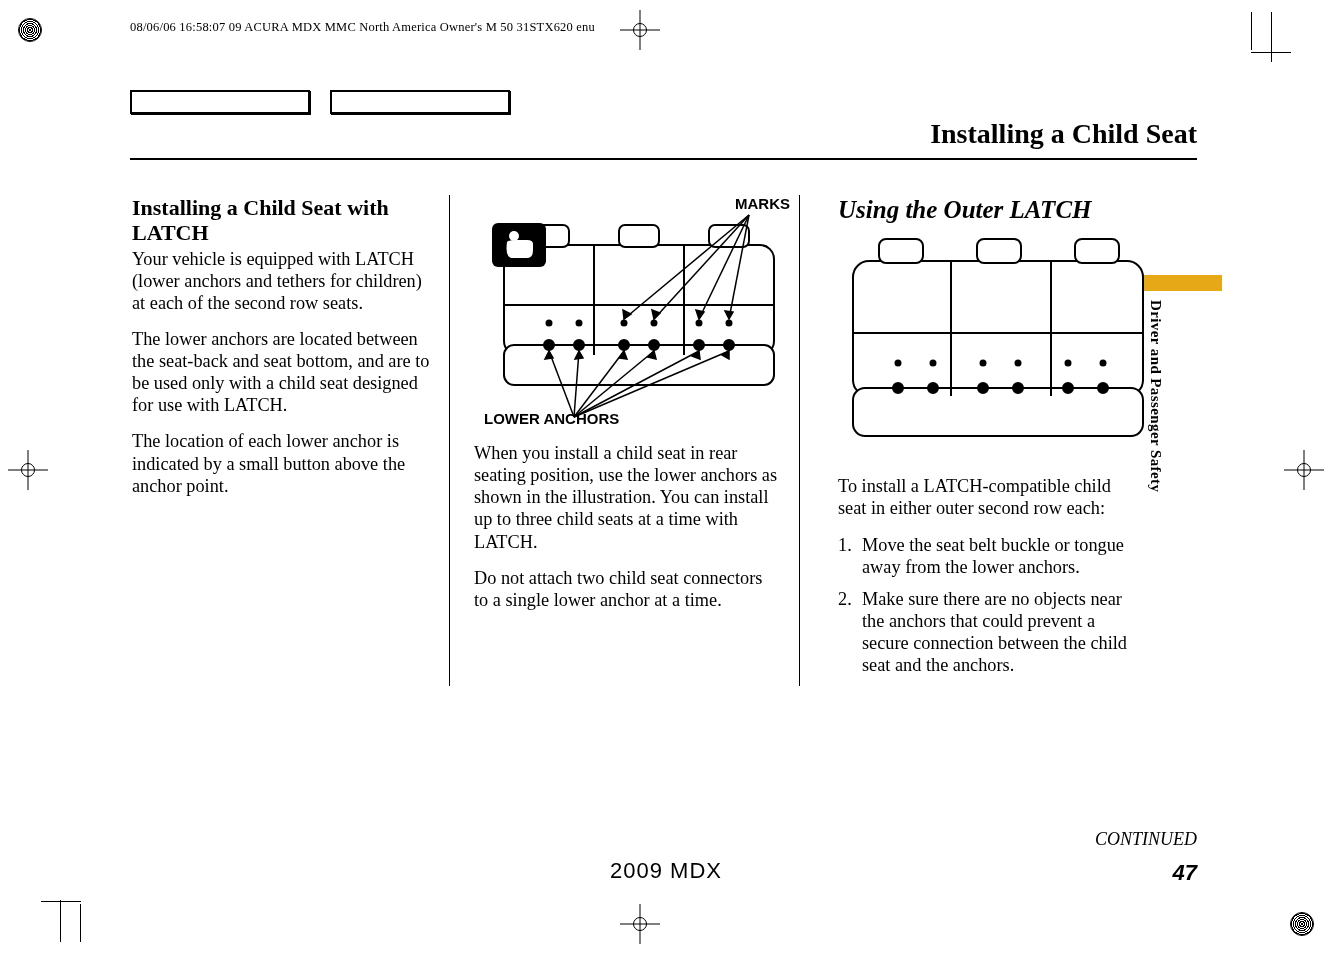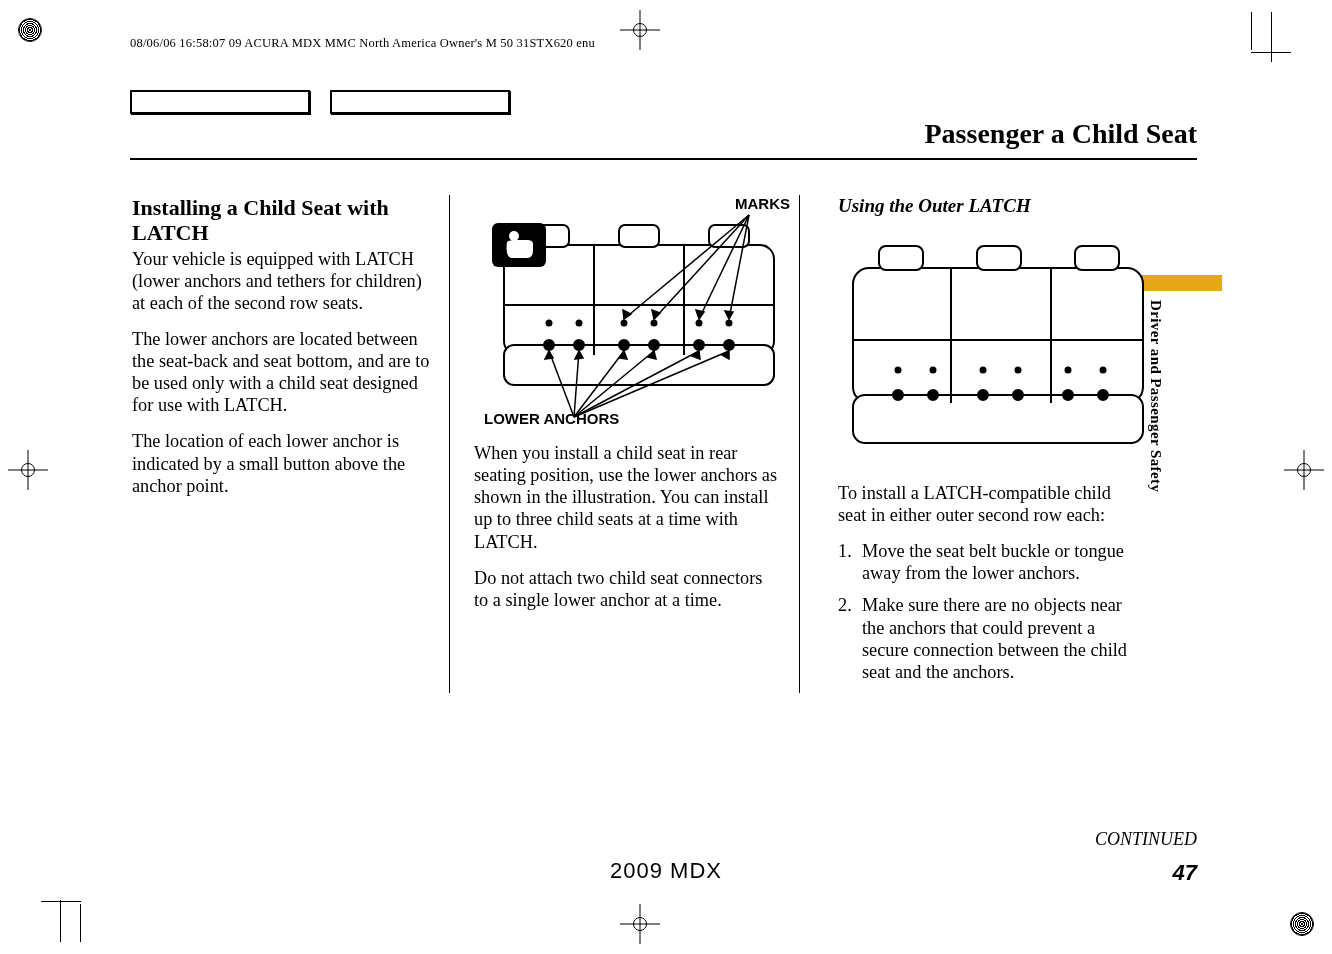--- a/index.html
+++ b/index.html
@@ -50,21 +50,21 @@
     }
     .crop-corner.tr { top: 12px; right: 60px; border-right: 1px solid #000; }
     .crop-corner.tr::after { content:""; position:absolute; right:-20px; top: 40px; width: 40px; border-top:1px solid #000; }
     .crop-corner.tr2 { top: 12px; right: 80px; border-right: 1px solid #000; height: 38px; }
     .crop-corner.bl { bottom: 12px; left: 60px; border-left: 1px solid #000; height: 42px;}
     .crop-corner.bl::after { content:""; position:absolute; left:-20px; bottom: 40px; width: 40px; border-top:1px solid #000; }
     .crop-corner.bl2 { bottom: 12px; left: 80px; border-left: 1px solid #000; height: 38px; }
 
     .header-meta {
       position: absolute;
-      top: 36px;
+      top: 20px;
       left: 130px;
       font-family: "Times New Roman", serif;
       font-size: 12.5px;
       letter-spacing: 0.2px;
     }
 
     
     .idx-boxes {
       position: absolute;
       top: 90px;
@@ -129,21 +129,21 @@
     }
     .col {
       font-family: Georgia, "Times New Roman", serif;
       font-size: 18.3px;
       line-height: 1.21;
       padding: 0 2px;
     }
     .col.border-r { border-right: 1px solid #000; padding-right: 18px; }
     .col.border-l { padding-left: 16px; }
     .subhead-bold { font-weight: bold; font-size: 22px; line-height: 1.15; margin-bottom: 2px; }
-    .subhead-italic { font-style: italic; font-weight: bold; font-size: 19px; margin-bottom: 22px; }
+    .subhead-italic { font-style: italic; font-weight: bold; font-size: 25px; margin-bottom: 8px; }
     p.body { margin-bottom: 14px; }
     .ol { counter-reset: step; }
     .ol .li { position: relative; padding-left: 24px; margin-bottom: 10px; }
     .ol .li .num { position: absolute; left: 0; }
 
     
     .figure {
       width: 320px;
       height: 235px;
       position: relative;
@@ -223,21 +223,21 @@
 <div class="crop-corner bl"></div>
 <div class="crop-corner bl2"></div>
 
 <div class="header-meta">08/06/06 16:58:07   09 ACURA MDX MMC North America Owner's M 50 31STX620 enu</div>
 
 <div class="idx-boxes">
   <div class="idx-box"></div>
   <div class="idx-box"></div>
 </div>
 
-<div class="page-heading">Passenger a Child Seat</div>
+<div class="page-heading">Installing a Child Seat</div>
 <div class="heading-rule"></div>
 
 <div class="tab-orange"></div>
 <div class="tab-label">Driver and Passenger Safety</div>
 
 <div class="content">
 
   <div class="col border-r">
     <div class="subhead-bold">Installing a Child Seat with LATCH</div>
     <p class="body">Your vehicle is equipped with LATCH (lower anchors and tethers for children) at each of the second row seats.</p>

